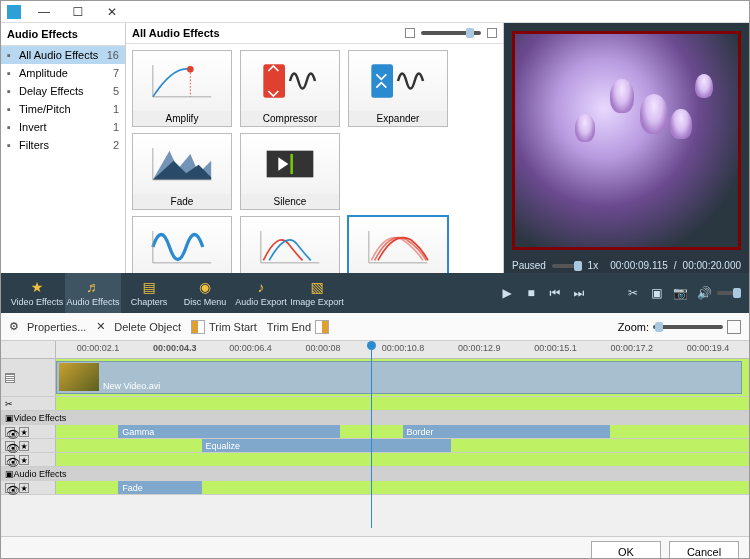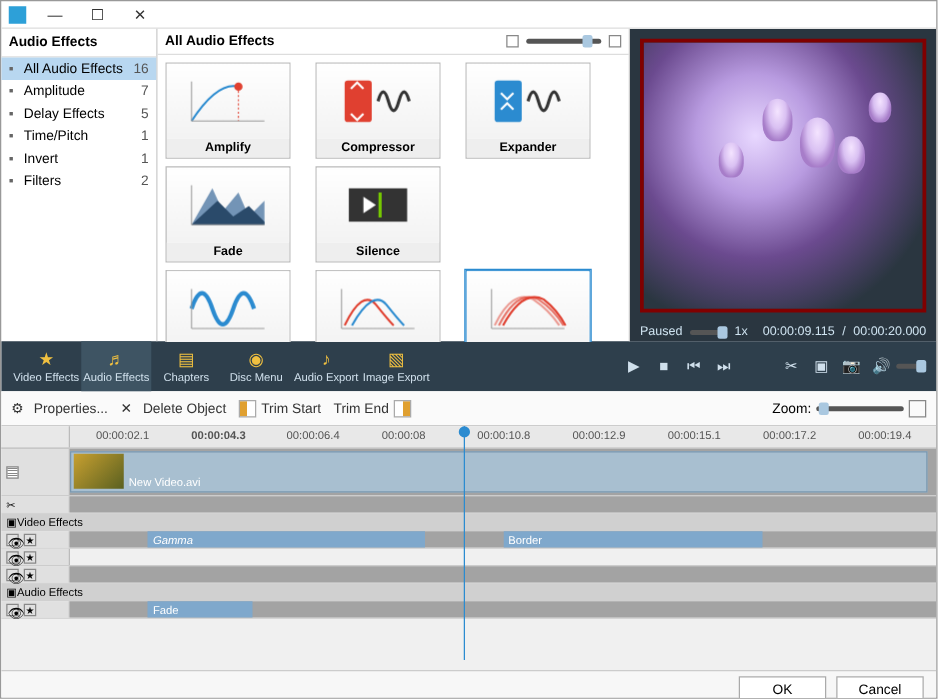--- a/index.html
+++ b/index.html
@@ -15,21 +15,21 @@
 .catrow { display: flex; padding: 3px 6px; cursor: default; }
 .catrow.sel { background: #b8d7f0; }
 .catrow .bullet { width: 12px; color: #666; }
 .catrow .nm { flex: 1; }
 .catrow .ct { color: #555; }
 
 .midcol { flex: 1; display: flex; flex-direction: column; border-right: 1px solid #ccc; }
 .midhdr { display: flex; align-items: center; padding: 4px 6px; border-bottom: 1px solid #ddd; }
 .midhdr .t { font-weight: bold; flex: 1; }
 .grid { flex: 1; overflow: auto; padding: 6px; }
-.grow { display: flex; gap: 20px; margin-bottom: 6px; font-weight: bold; }
+.grow { display: flex; gap: 8px; margin-bottom: 6px; }
 .card { width: 100px; border: 1px solid #bbb; background: #fff; }
 .card.sel { border: 1px solid #2b8bd0; box-shadow: 0 0 0 1px #2b8bd0; }
 .card .thumb { height: 60px; display: flex; align-items: center; justify-content: center; background: linear-gradient(#fff,#f3f3f3); position: relative; }
 .card .lbl { text-align: center; padding: 2px 0; background: #eee; font-size: 10px; }
 
 .rightcol { width: 245px; background: #2a3640; display: flex; flex-direction: column; }
 .preview { flex: 1; margin: 8px; border: 3px solid #800000; background: radial-gradient(ellipse at 40% 35%, #e8d8ff 0%, #b89be0 25%, #6b4a8f 50%, #2a3640 80%); position: relative; overflow: hidden; }
 .flower { position: absolute; width: 24px; height: 34px; background: radial-gradient(ellipse at 50% 30%, #f4e4ff 0%, #d9c0f2 40%, #a77dc9 70%); border-radius: 50% 50% 40% 40%; }
 .pstatus { display: flex; align-items: center; gap: 6px; color: #cfe3f0; padding: 2px 8px; font-size: 10px; }
 .slider { height: 4px; background: #555; border-radius: 2px; position: relative; }
@@ -48,21 +48,21 @@
 .toolbar2 .spacer { flex: 1; }
 
 .timeline { height: 195px; display: flex; flex-direction: column; background: #f0f0f0; }
 .ruler { height: 18px; display: flex; border-bottom: 1px solid #bbb; position: relative; background: #e8e8e8; }
 .rlabel { position: absolute; top: 2px; font-size: 9px; color: #555; }
 .playhead { position: absolute; top: 0; bottom: -170px; width: 1px; background: #2b8bd0; z-index: 5; }
 .playhead::before { content:''; position: absolute; top: 0; left: -4px; width: 9px; height: 9px; background: #2b8bd0; border-radius: 50%; }
 .tracks { flex: 1; overflow: auto; position: relative; }
 .track { display: flex; border-bottom: 1px solid #ccc; }
 .tgutter { width: 55px; background: #e0e0e0; display: flex; align-items: center; gap: 4px; padding: 0 4px; border-right: 1px solid #bbb; }
-.tbody { flex: 1; position: relative; background: #a3a3a3; }
+.tbody { flex: 1; position: relative; background: #bef264; }
 .vtrack { height: 38px; }
 .vclip { position: absolute; top: 2px; bottom: 2px; background: #a8bfd0; border: 1px solid #7a98b0; display: flex; align-items: flex-end; padding: 2px; color: #fff; font-size: 9px; }
 .vthumb { width: 40px; height: 28px; background: linear-gradient(135deg,#c8a030,#5a6020); margin-right: 4px; }
 .strack { height: 14px; }
 .hdrrow { height: 14px; background: #d0d0d0; padding-left: 4px; display: flex; align-items: center; font-size: 9px; }
 .etrack { height: 14px; }
 .eclip { position: absolute; top: 0; bottom: 0; background: #7fa8cc; color: #fff; font-size: 9px; padding: 0 4px; display: flex; align-items: center; }
 
 .footer { height: 30px; display: flex; align-items: center; justify-content: flex-end; gap: 8px; padding: 0 10px; border-top: 1px solid #ccc; background: #f7f7f7; }
 .fbtn { min-width: 70px; height: 22px; border: 1px solid #aaa; background: #fff; font-size: 11px; }
@@ -348,28 +348,31 @@
         </div>
       <div class="tbody"></div>
     </div>
     <div class="hdrrow">▣ <span>Video Effects</span></div>
     <div class="track etrack">
       <div class="tgutter">
           <span class="gic">👁</span>
           <span class="gic" style="text-align:center;font-size:8px;">★</span>
         </div>
       <div class="tbody" id="vfx0">
-          <div class="eclip" style="left: 9%; width: 32%; font-style: italic;">Gamma</div>
+          <div class="eclip" style="left: 9%; width: 32%;">Gamma</div>
           <div class="eclip" style="left: 50%; width: 30%;">Border</div>
         </div>
     </div>
     <div class="track etrack">
       <div class="tgutter">
           <span class="gic">👁</span>
           <span class="gic" style="text-align:center;font-size:8px;">★</span>
+        </div>
+      <div class="tbody" id="vfx1">
+          <div class="eclip" style="left: 21%; width: 36%;">Equalize</div>
         </div>
     </div>
     <div class="track etrack">
       <div class="tgutter">
           <span class="gic">👁</span>
           <span class="gic" style="text-align:center;font-size:8px;">★</span>
         </div>
       <div class="tbody"></div>
     </div>
     <div class="hdrrow">▣ <span>Audio Effects</span></div>

